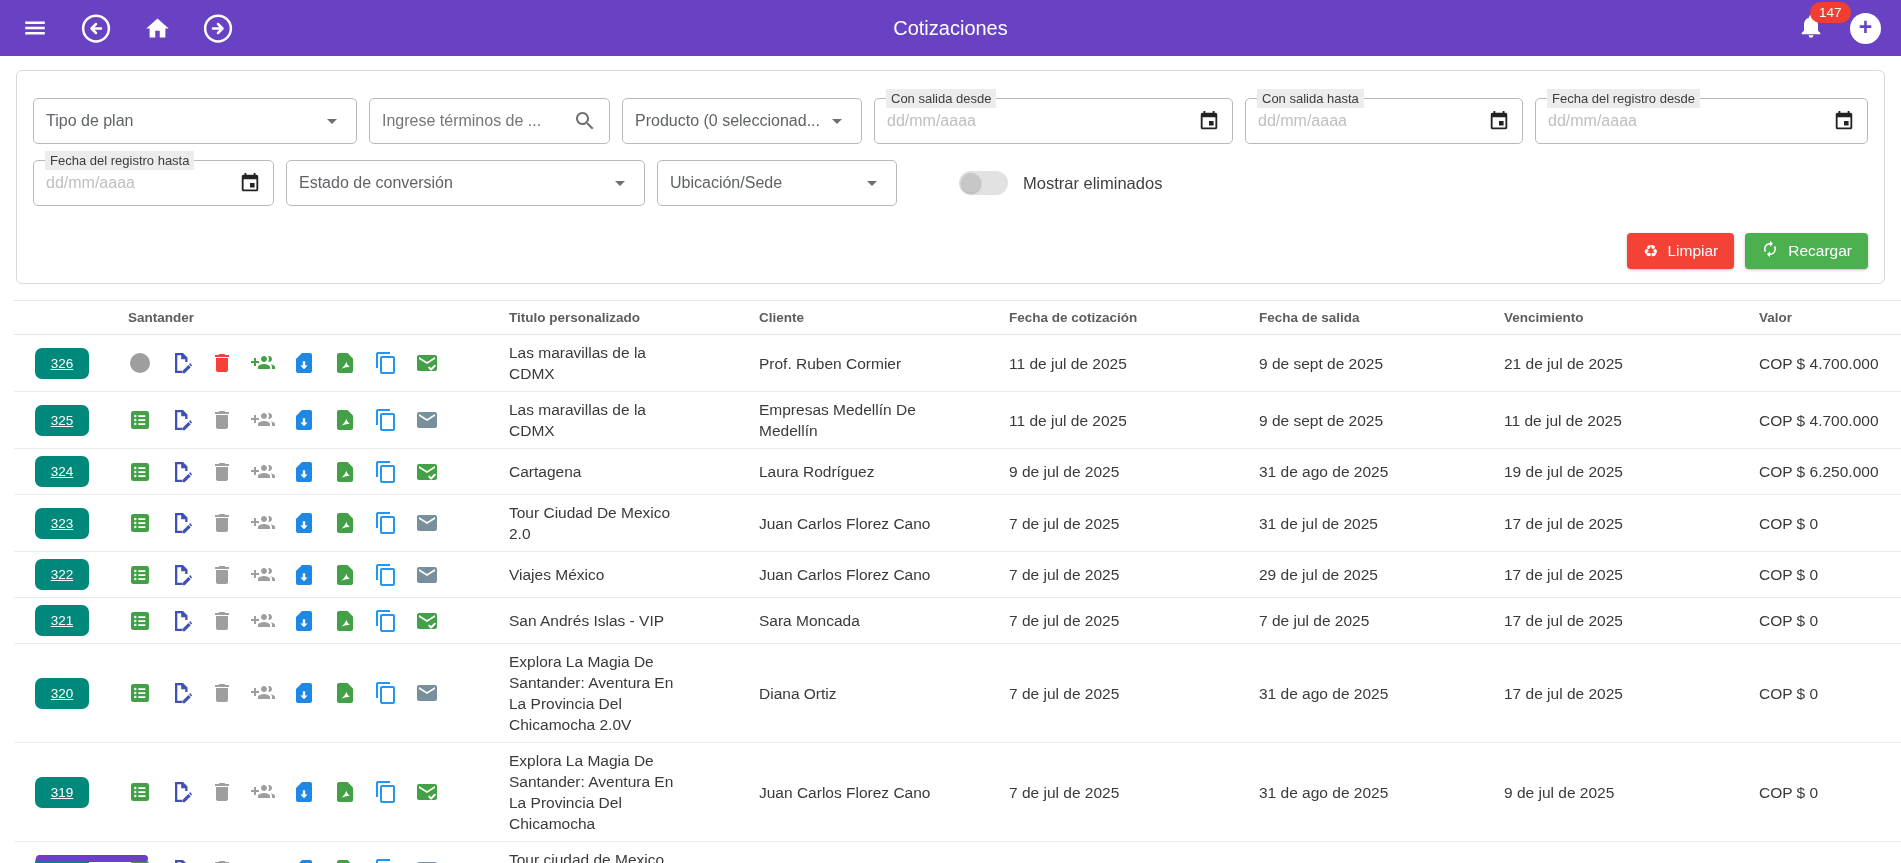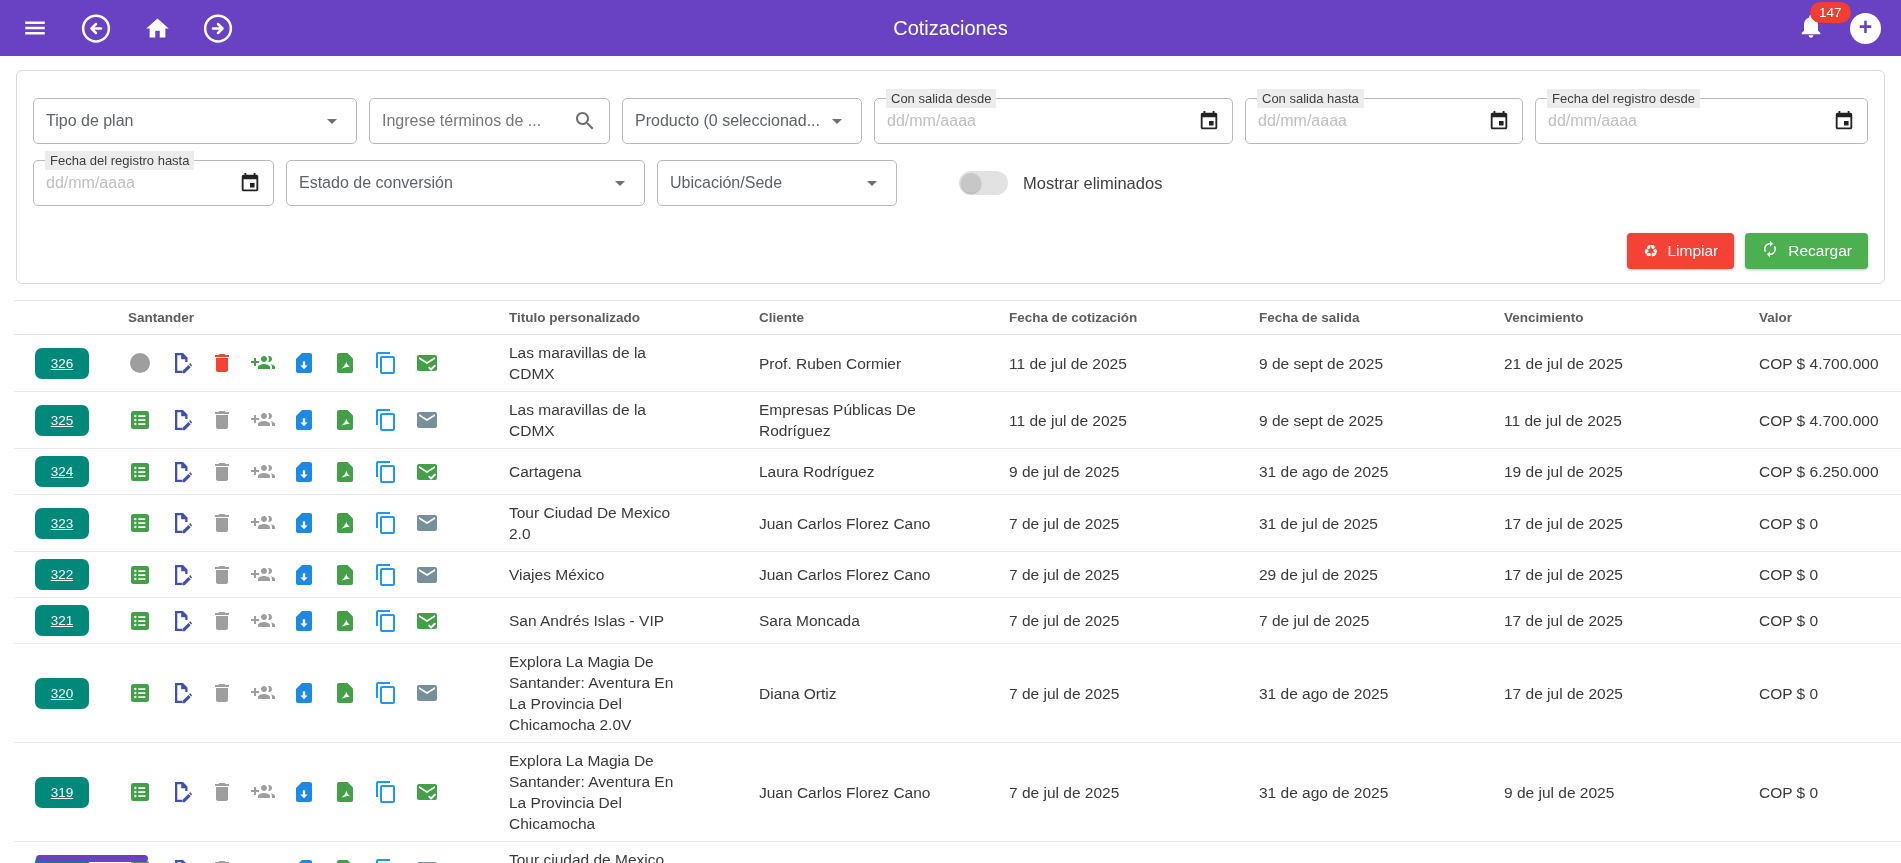--- a/index.html
+++ b/index.html
@@ -367,21 +367,21 @@
           <svg viewBox="0 0 24 24" fill="currentColor">
                   <path d="M20 4H4c-1.1 0-2 .9-2 2v12c0 1.1.9 2 2 2h16c1.1 0 2-.9 2-2V6c0-1.1-.9-2-2-2zm0 4l-8 5-8-5V6l8 5 8-5v2z"></path>
                 </svg>
         </span>
       </div>
     </td>
     <td>
             <div class="clamp-title">Las maravillas de la CDMX</div>
           </td>
     <td>
-            <div class="clamp-client">Empresas Públicas De Rodríguez</div>
+            <div class="clamp-client">Empresas Medellín De Medellín</div>
           </td>
     <td>11 de jul de 2025</td>
     <td>9 de sept de 2025</td>
     <td>11 de jul de 2025</td>
     <td class="td-value">COP $ 4.700.000</td>
   </tr>
 
   <tr>
     <td class="td-id"><span class="id-badge">324</span></td>
     <td>

